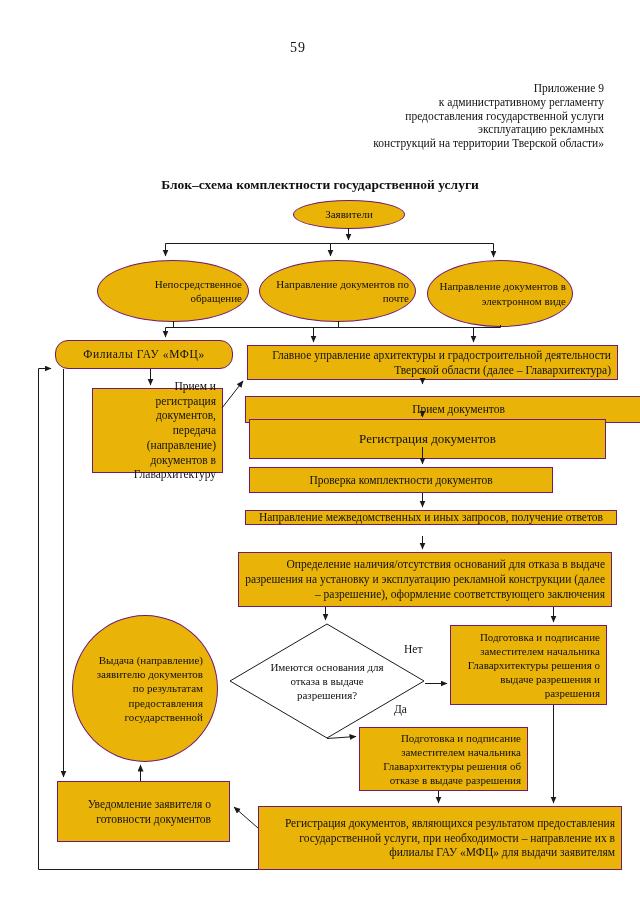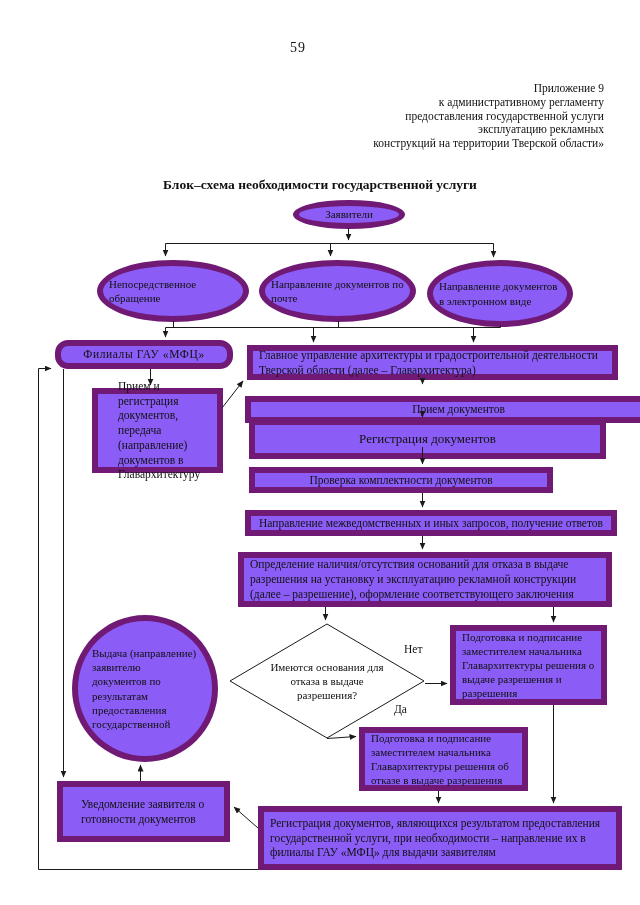--- a/index.html
+++ b/index.html
@@ -2,35 +2,35 @@
 <html><head>
 <meta charset="utf-8">
 <style>
   html,body{margin:0;padding:0;background:#fff;}
   body{width:640px;height:905px;position:relative;overflow:hidden;
        font-family:"Liberation Serif","DejaVu Serif",serif;color:#111;}
   .abs{position:absolute;box-sizing:border-box;}
   .pageno{left:0;top:40px;width:596px;text-align:center;font-size:14px;letter-spacing:1px;}
   .hdr{right:36px;top:82px;width:320px;text-align:right;font-size:11.5px;line-height:13.8px;}
   .title{left:0;top:177px;width:640px;text-align:center;font-weight:bold;font-size:13.5px;}
-  .node{border:6px solid #701a75;background:#8b5cf6;display:flex;align-items:center;justify-content:center;
-        text-align:left;font-size:11px;line-height:1.28;padding:2px 6px;z-index:2;}
+  .node{border:1px solid #701a75;background:#eab308;display:flex;align-items:center;justify-content:center;
+        text-align:right;font-size:11px;line-height:1.28;padding:2px 6px;z-index:2;}
   .oval{border-radius:50%;}
   .lbl{font-size:11.5px;z-index:3;background:transparent;}
   #n-zayaviteli{left:293px;top:200px;width:112px;height:29px;}
   #n-oval-direct{left:97px;top:260px;width:152px;height:62px;}
   #n-oval-mail{left:259px;top:260px;width:157px;height:62px;}
   #n-oval-electronic{left:427px;top:260px;width:146px;height:67px;}
   #n-mfc{left:55px;top:340px;width:178px;height:29px;font-size:11.5px;letter-spacing:.6px;border-radius:13px;}
   #n-glavarch{left:247px;top:345px;width:371px;height:35px;font-size:11.5px;}
   #n-priemreg{left:92px;top:388px;width:131px;height:85px;font-size:11.5px;padding-left:20px;}
   #n-priem{left:245px;top:396px;width:427px;height:27px;font-size:11.5px;}
   #n-reg{left:249px;top:419px;width:357px;height:40px;font-size:13px;}
   #n-proverka{left:249px;top:467px;width:304px;height:26px;font-size:11.5px;}
-  #n-zaprosy{left:245px;top:510px;width:372px;height:26px;font-size:11.5px;padding:2px 8px;}
+  #n-zaprosy{left:245px;top:510px;width:372px;height:15px;font-size:11.5px;padding:2px 8px;}
   #n-opred{left:238px;top:552px;width:374px;height:55px;font-size:11.5px;}
   #n-diamond{left:229px;top:623px;width:196px;height:116px;z-index:2;}
   #n-diamond .dtext{position:absolute;inset:0;display:flex;align-items:center;justify-content:center;
         text-align:center;font-size:11px;line-height:1.3;padding:0 34px;}
   #n-no-box{left:450px;top:625px;width:157px;height:80px;}
   #n-yes-box{left:359px;top:727px;width:169px;height:64px;}
   #n-circle{left:72px;top:615px;width:146px;height:147px;border-radius:50%;padding:2px 14px;}
   #n-uved{left:57px;top:781px;width:173px;height:61px;font-size:11.5px;padding:2px 18px;}
   #n-itog{left:258px;top:806px;width:364px;height:64px;font-size:11.5px;}
   #lbl-no{left:404px;top:643px;}
@@ -43,21 +43,21 @@
 <div class="abs pageno">59</div>
 
 <div class="abs hdr">
   <div>Приложение 9</div>
   <div>к административному регламенту</div>
   <div>предоставления государственной услуги</div>
   <div>эксплуатацию рекламных</div>
   <div>конструкций на территории Тверской области»</div>
 </div>
 
-<div class="abs title">Блок–схема необходимости государственной услуги</div>
+<div class="abs title">Блок–схема комплектности государственной услуги</div>
 
 <div class="abs node oval" id="n-zayaviteli">Заявители</div>
 <div class="abs node oval" id="n-oval-direct">Непосредственное обращение</div>
 <div class="abs node oval" id="n-oval-mail">Направление документов по почте</div>
 <div class="abs node oval" id="n-oval-electronic">Направление документов в электронном виде</div>
 <div class="abs node" id="n-mfc">Филиалы ГАУ «МФЦ»</div>
 <div class="abs node" id="n-glavarch">Главное управление архитектуры и градостроительной деятельности Тверской области (далее – Главархитектура)</div>
 <div class="abs node" id="n-priemreg">Прием и регистрация документов, передача (направление) документов в Главархитектуру</div>
 <div class="abs node" id="n-priem">Прием документов</div>
 <div class="abs node" id="n-reg">Регистрация документов</div>

